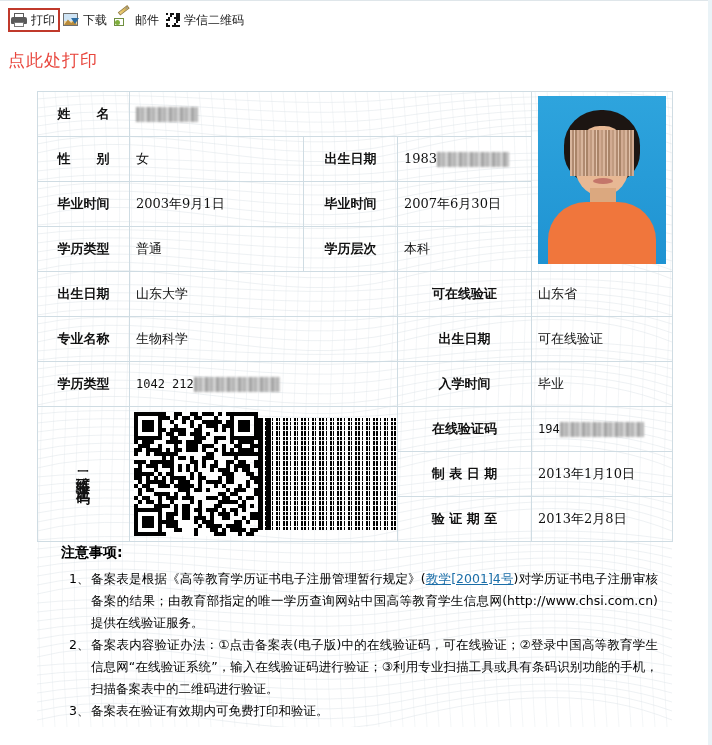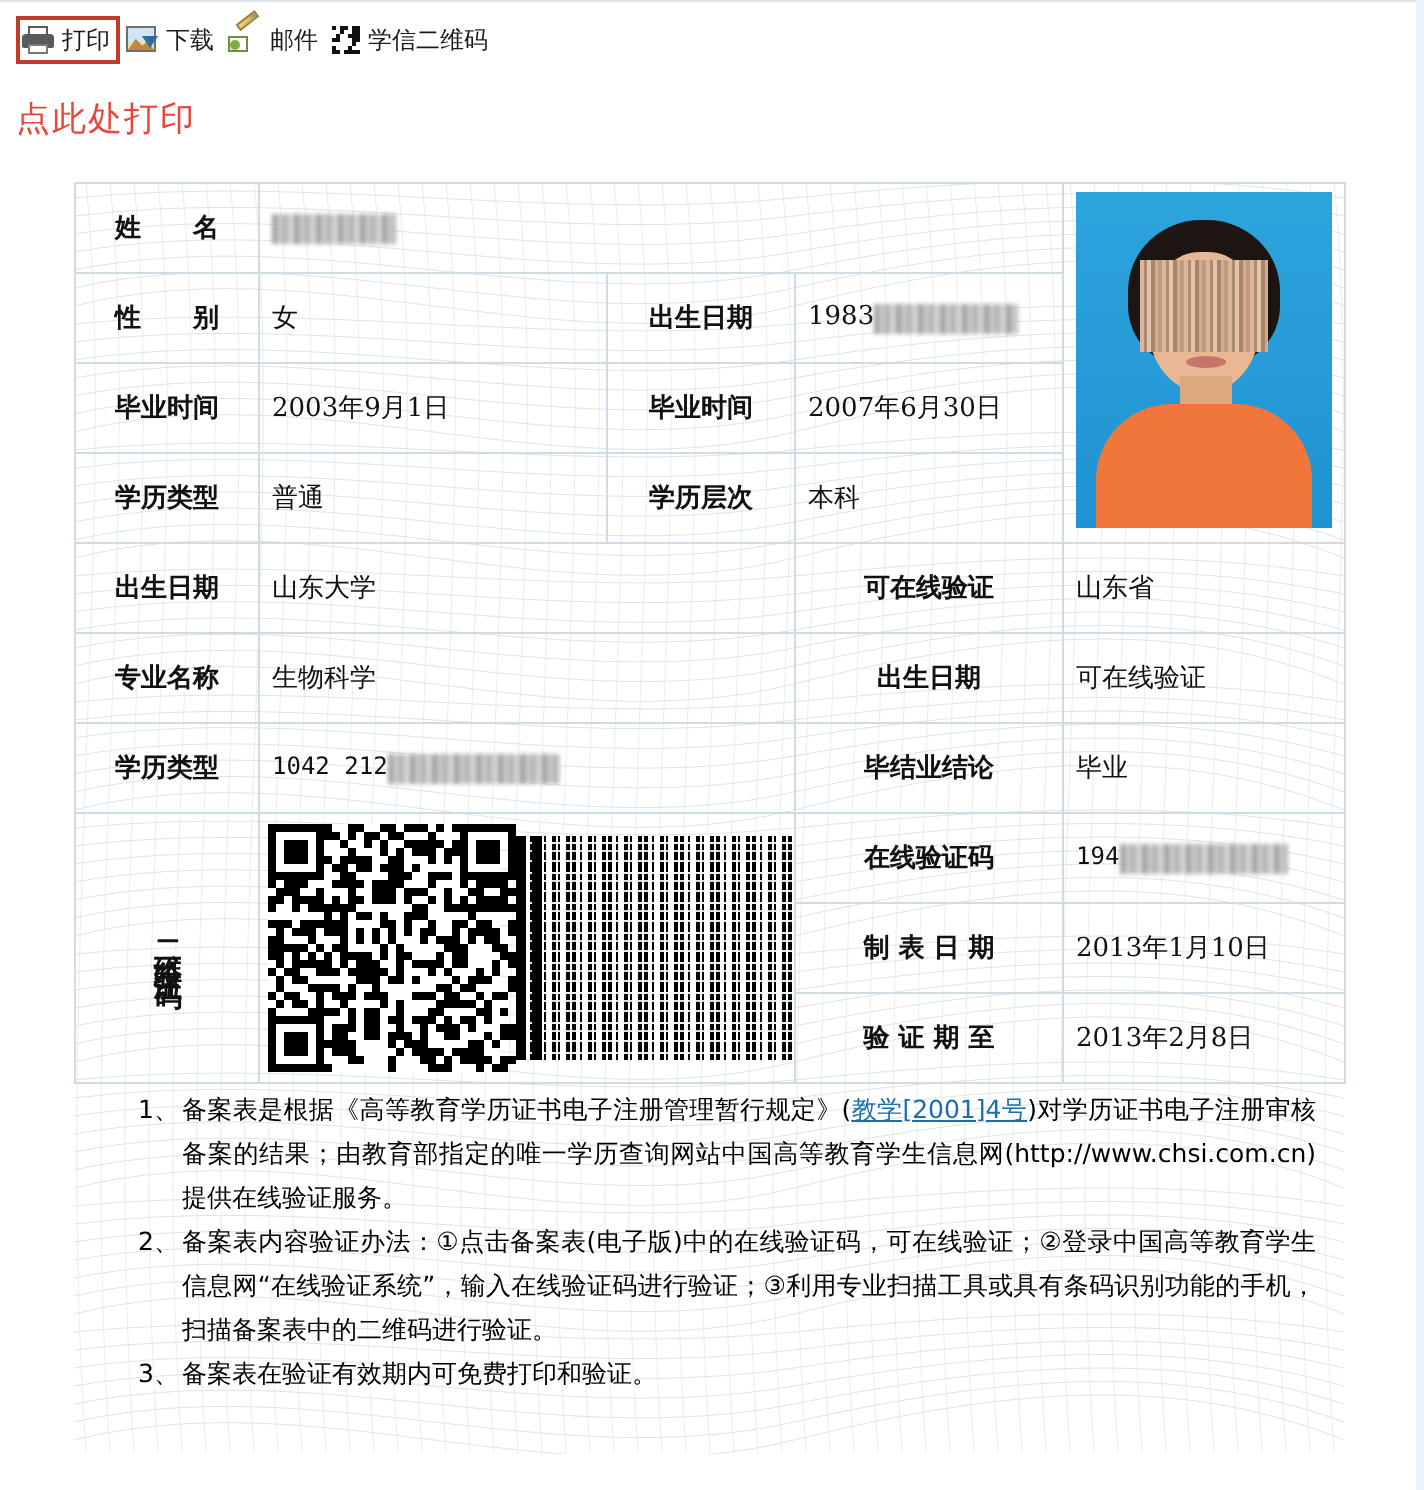--- a/index.html
+++ b/index.html
@@ -418,21 +418,21 @@
           <td class="lbl">专业名称</td>
           <td class="val" colspan="2">生物科学</td>
           <td class="lbl sp2">出生日期</td>
           <td class="val">可在线验证</td>
         </tr>
         <tr>
           <td class="lbl">学历类型</td>
           <td class="val" colspan="2">
             <span class="mono">1042 212</span><span class="mosaic" style="width:86px"></span>
           </td>
-          <td class="lbl">毕结业结论</td>
+          <td class="lbl">入学时间</td>
           <td class="val">毕业</td>
         </tr>
 
         <tr>
           <td class="lbl" rowspan="3">
             <span class="vert">二维验证码</span>
           </td>
           <td class="codes-cell" colspan="2" rowspan="3">
             <span class="codes">
               <span class="qr" id="bigqr">
@@ -962,20 +962,21 @@
         </tr>
         <tr>
           <td class="lbl sp2">验 证 期 至</td>
           <td class="val">2013年2月8日</td>
         </tr>
       </tbody>
     </table>
   </div>
 
   <div class="notes">
+    <div class="notes-title">注意事项:</div>
 
     <div class="note">
       <span class="num">1、</span>
       <span class="txt"><span>备案表是根据《高等教育学历证书电子注册管理暂行规定》(</span><a href="#">教学[2001]4号</a><span>)对学历证书电子注册审核备案的结果；由教育部指定的唯一学历查询网站中国高等教育学生信息网(http://www.chsi.com.cn)提供在线验证服务。</span></span>
     </div>
 
     <div class="note">
       <span class="num">2、</span>
       <span class="txt">备案表内容验证办法：①点击备案表(电子版)中的在线验证码，可在线验证；②登录中国高等教育学生信息网“在线验证系统”，输入在线验证码进行验证；③利用专业扫描工具或具有条码识别功能的手机，扫描备案表中的二维码进行验证。</span>
     </div>

